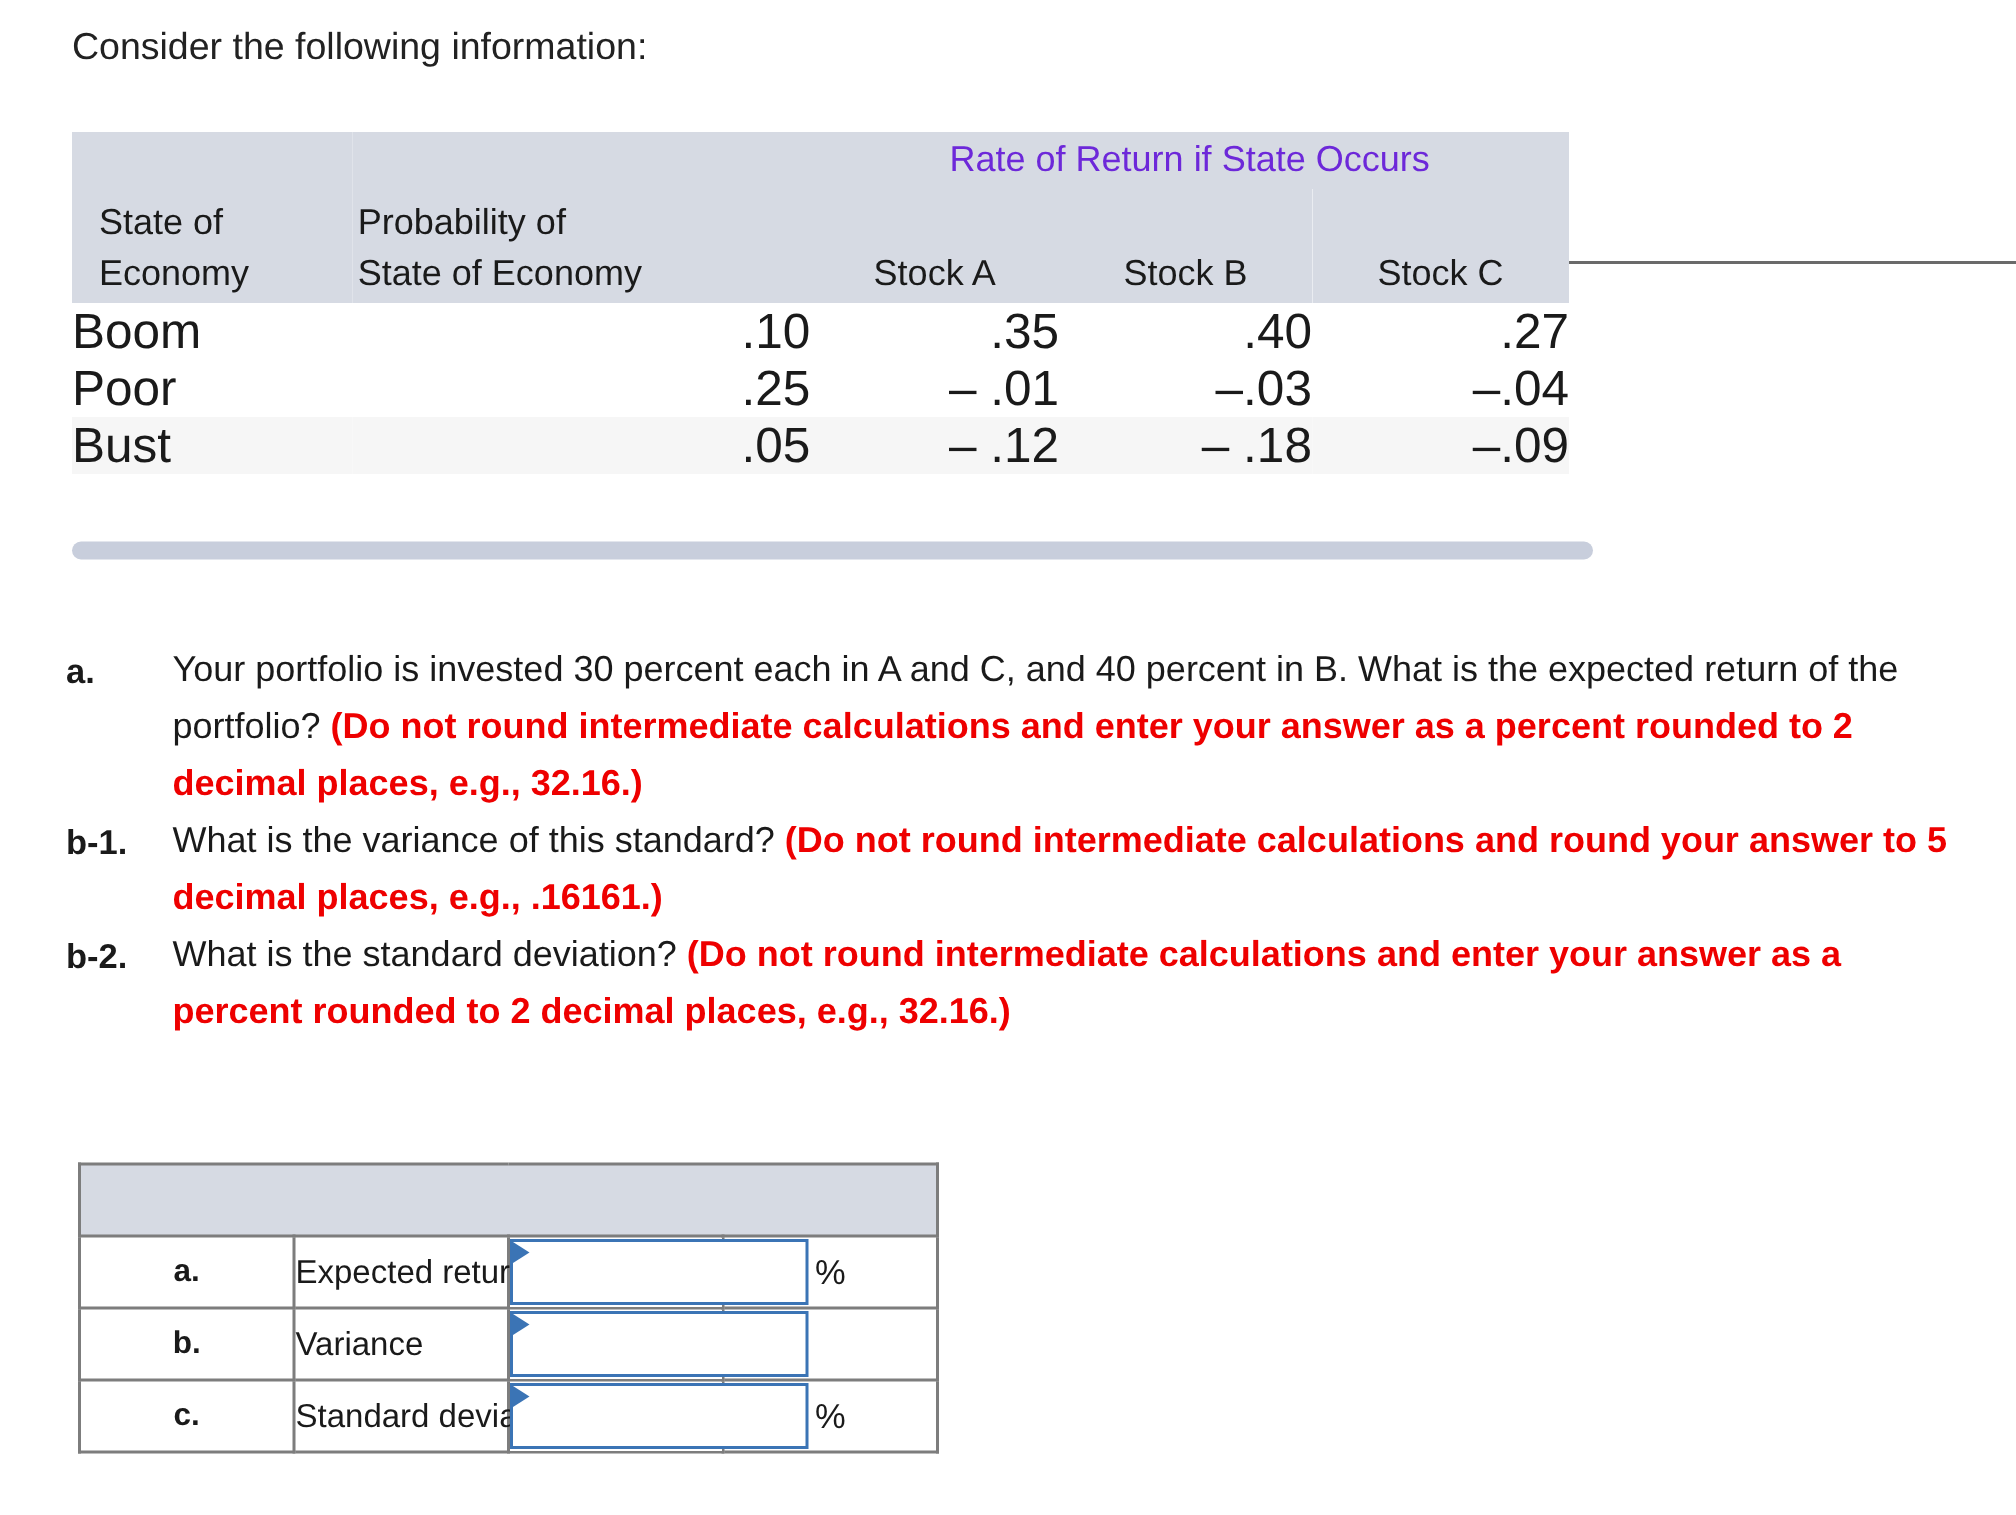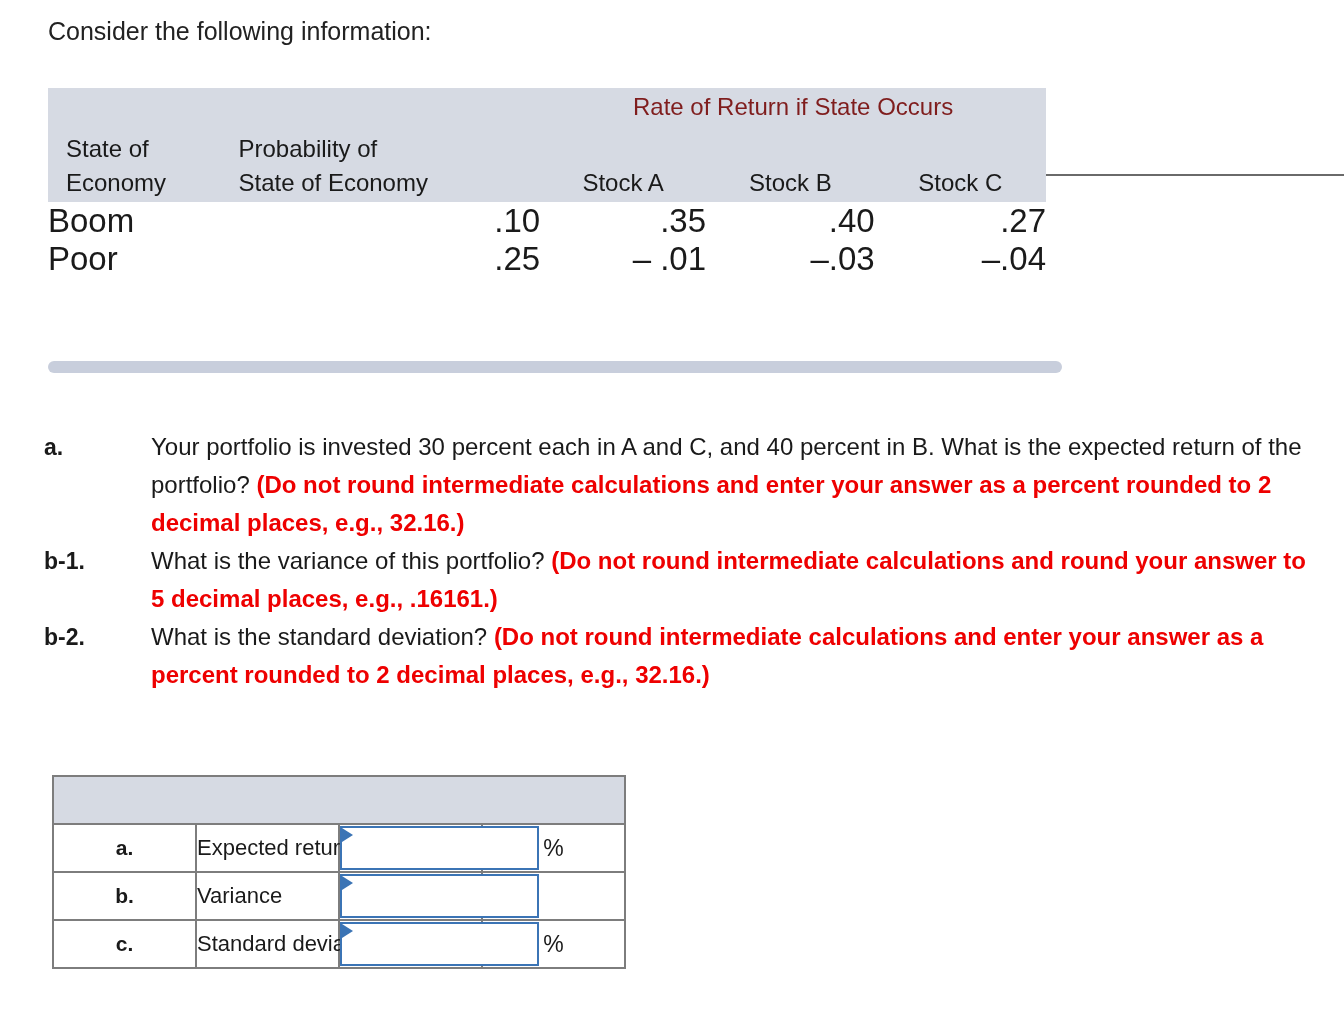--- a/index.html
+++ b/index.html
@@ -48,21 +48,21 @@
   table.data-table thead tr.super th {
     background: #d6dae3;
     font-weight: normal;
     padding: 0;
     height: 38px;
     vertical-align: middle;
   }
   .super-title {
     text-align: center;
     font-size: 24px;
-    color: #7f1d1d;
+    color: #6d28d9;
     padding-bottom: 2px;
   }
   .spacer-cell { background: #d6dae3; }
 
   table.data-table thead tr.headrow th {
     background: #d6dae3;
     font-weight: normal;
     vertical-align: bottom;
     padding: 0 0 2px 0;
     height: 76px;
@@ -130,21 +130,20 @@
   .q-label {
     flex: 0 0 71px;
     font-weight: bold;
     font-size: 23px;
     line-height: 38px;
     color: #1a1a1a;
   }
   .q-body {
     flex: 1 1 auto;
     color: #1a1a1a;
-    margin-left: 36px;
   }
   .q-body .em {
     color: #ee0000;
     font-weight: bold;
   }
 
   
   .answer-wrap {
     position: absolute;
     left: 52px;
@@ -266,36 +265,43 @@
           <td class="c-num c-b">.40</td>
           <td class="c-num c-c">.27</td>
         </tr>
         <tr class="plain">
           <td class="c-state">Poor</td>
           <td class="c-num c-prob">.25</td>
           <td class="c-num c-a">– .01</td>
           <td class="c-num c-b">–.03</td>
           <td class="c-num c-c">–.04</td>
         </tr>
+        <tr class="alt">
+          <td class="c-state">Bust</td>
+          <td class="c-num c-prob">.05</td>
+          <td class="c-num c-a">– .12</td>
+          <td class="c-num c-b">– .18</td>
+          <td class="c-num c-c">–.09</td>
+        </tr>
       </tbody>
     </table>
   </div>
 
   <div class="sep-bar"></div>
 
   <div class="questions">
 
     <div class="q-row">
       <div class="q-label">a.</div>
       <div class="q-body"><span>Your portfolio is invested 30 percent each in A and C, and 40 percent in B. What is the expected return of the portfolio? </span><span class="em">(Do not round intermediate calculations and enter your answer as a percent rounded to 2 decimal places, e.g., 32.16.)</span></div>
     </div>
 
     <div class="q-row">
       <div class="q-label">b-1.</div>
-      <div class="q-body"><span>What is the variance of this portfolio? </span><span class="em">(Do not round intermediate calculations and round your answer to 5 decimal places, e.g., .16161.)</span></div>
+      <div class="q-body"><span>What is the variance of this standard? </span><span class="em">(Do not round intermediate calculations and round your answer to 5 decimal places, e.g., .16161.)</span></div>
     </div>
 
     <div class="q-row">
       <div class="q-label">b-2.</div>
       <div class="q-body"><span>What is the standard deviation? </span><span class="em">(Do not round intermediate calculations and enter your answer as a percent rounded to 2 decimal places, e.g., 32.16.)</span></div>
     </div>
 
   </div>
 
   <div class="answer-wrap">

